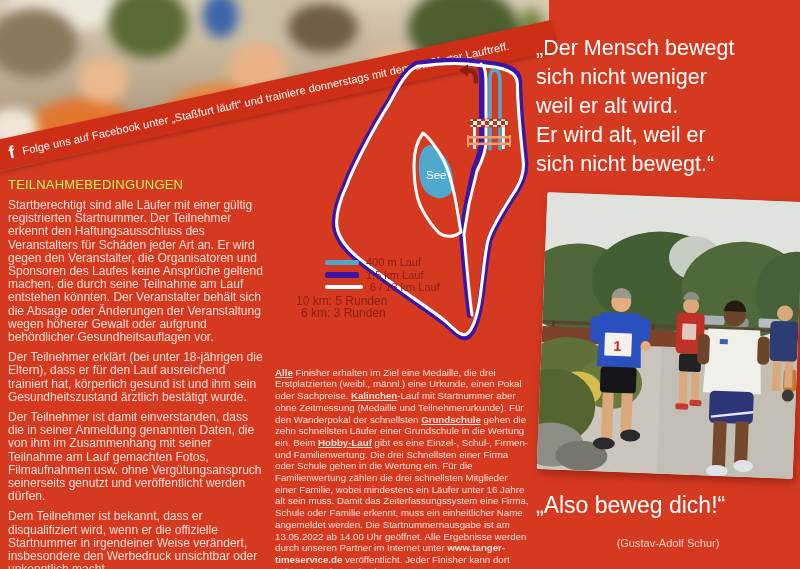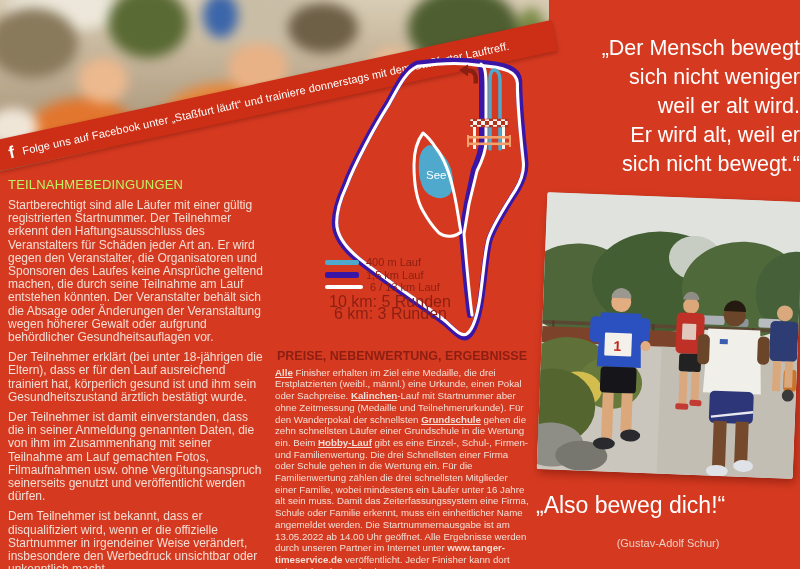--- a/index.html
+++ b/index.html
@@ -30,33 +30,33 @@
 
   
   .map-svg{position:absolute;left:273px;top:53px;}
   .legend{position:absolute;left:277px;top:256px;}
   .legend-row{display:flex;align-items:center;height:12.5px;gap:7px;padding-left:48px;}
   .swatch{border-radius:2px;width:34px;}
   .sw0{height:5px;}
   .sw1{height:6px;}
   .sw2{height:4px;width:38px;}
   .legend-label{font-size:11px;color:#8c1f12;}
-  .legend-notes{position:absolute;left:329px;top:296px;font-size:16px;line-height:11.5px;color:#8c1f12;}
+  .legend-notes{position:absolute;left:296px;top:296px;font-size:12px;line-height:11.5px;color:#8c1f12;}
   .legend-notes .n2{margin-left:5px;}
 
   
   .prizes-h{position:absolute;left:275px;top:339px;width:254px;text-align:center;
             font-size:12.5px;color:#8c1f12;}
   .prizes-body{position:absolute;left:275px;top:357px;width:254px;
                font-size:9.7px;line-height:11.7px;color:#f3ddd4;}
   .emph{font-weight:bold;text-decoration:underline;margin-top:12px;}
   .bold{font-weight:bold;}
 
   
-  .quote{position:absolute;left:536px;top:34px;width:264px;text-align:right;color:#fff;
+  .quote{position:absolute;left:536px;top:34px;width:264px;text-align:left;color:#fff;
          font-size:21.5px;line-height:29px;white-space:pre-line;}
   .runner-photo{position:absolute;left:542px;top:197px;width:256px;height:277px;
                 transform:rotate(2.2deg);transform-origin:50% 50%;overflow:hidden;
                 border-radius:2px;box-shadow:2px 4px 9px rgba(90,10,5,.45);background:#dfe2dd;}
   .closing{position:absolute;left:536px;top:492px;width:264px;text-align:left;color:#fff;
            font-size:23px;}
   .credit{position:absolute;left:536px;top:537px;width:264px;text-align:center;color:#eccec4;
           font-size:11px;}
 </style>
 </head>
@@ -169,21 +169,20 @@
     <div class="legend-row">
       <span class="swatch sw2" style="background-color: rgb(255, 255, 255);"></span>
       <span class="legend-label">6 / 13 km Lauf</span>
     </div>
   </div>
   <div class="legend-notes">
     <div>10 km: 5 Runden</div>
     <div class="n2">6 km: 3 Runden</div>
   </div>
 
-  <h2 class="prizes-h">PREISE, NEBENWERTUNG, ERGEBNISSE</h2>
   <p class="prizes-body"><span class="emph">Alle</span><span> Finisher erhalten im Ziel eine Medaille, die drei Erstplatzierten (weibl., männl.) eine Urkunde, einen Pokal oder Sachpreise. </span><span class="emph">Kalinchen</span><span>-Lauf mit Startnummer aber ohne Zeitmessung (Medaille und Teilnehmerurkunde). Für den Wanderpokal der schnellsten </span><span class="emph">Grundschule</span><span> gehen die zehn schnellsten Läufer einer Grundschule in die Wertung ein. Beim </span><span class="emph">Hobby-Lauf</span><span> gibt es eine Einzel-, Schul-, Firmen- und Familienwertung. Die drei Schnellsten einer Firma oder Schule gehen in die Wertung ein. Für die Familienwertung zählen die drei schnellsten Mitglieder einer Familie, wobei mindestens ein Läufer unter 16 Jahre alt sein muss. Damit das Zeiterfassungssystem eine Firma, Schule oder Familie erkennt, muss ein einheitlicher Name angemeldet werden. Die Startnummernausgabe ist am 13.05.2022 ab 14.00 Uhr geöffnet. Alle Ergebnisse werden durch unseren Partner im Internet unter </span><span class="bold">www.tanger-timeservice.de</span><span> veröffentlicht. Jeder Finisher kann dort seine Urkunde ausdrucken.</span></p>
 
   <div class="quote">„Der Mensch bewegt
 sich nicht weniger
 weil er alt wird.
 Er wird alt, weil er
 sich nicht bewegt.“</div>
 
   <div class="runner-photo">
     <svg width="256" height="277" viewBox="0 0 256 277">

